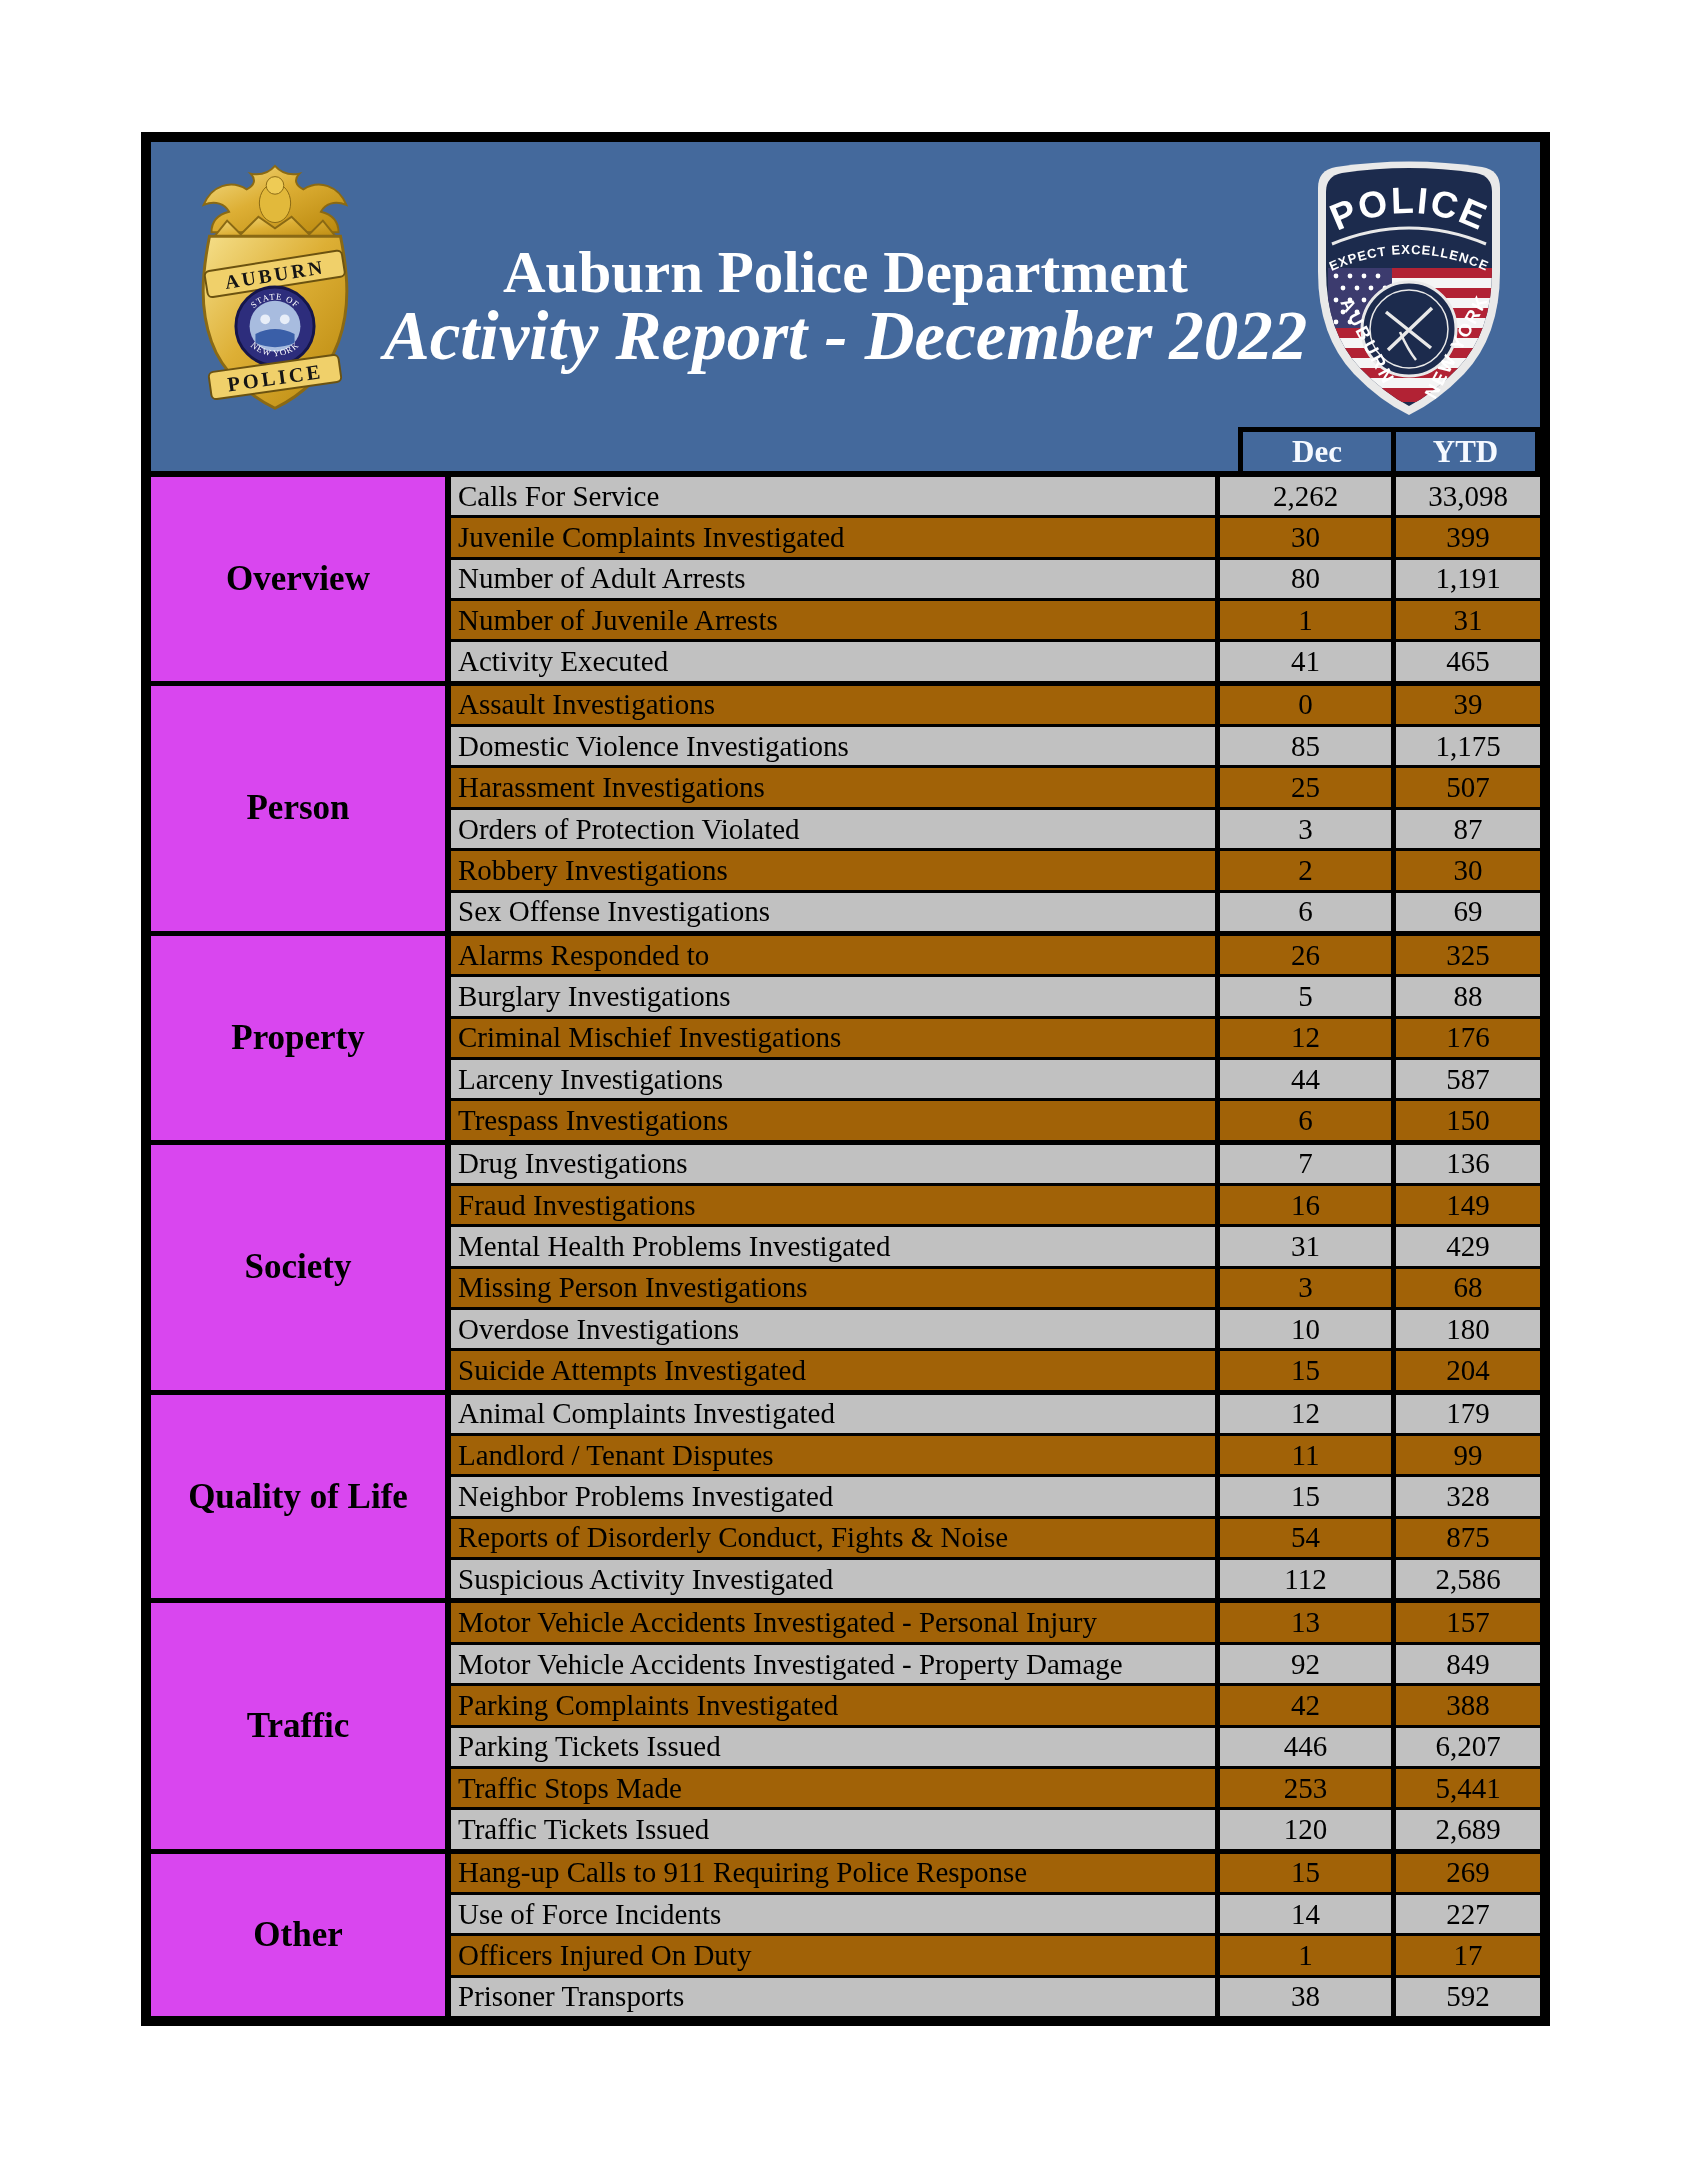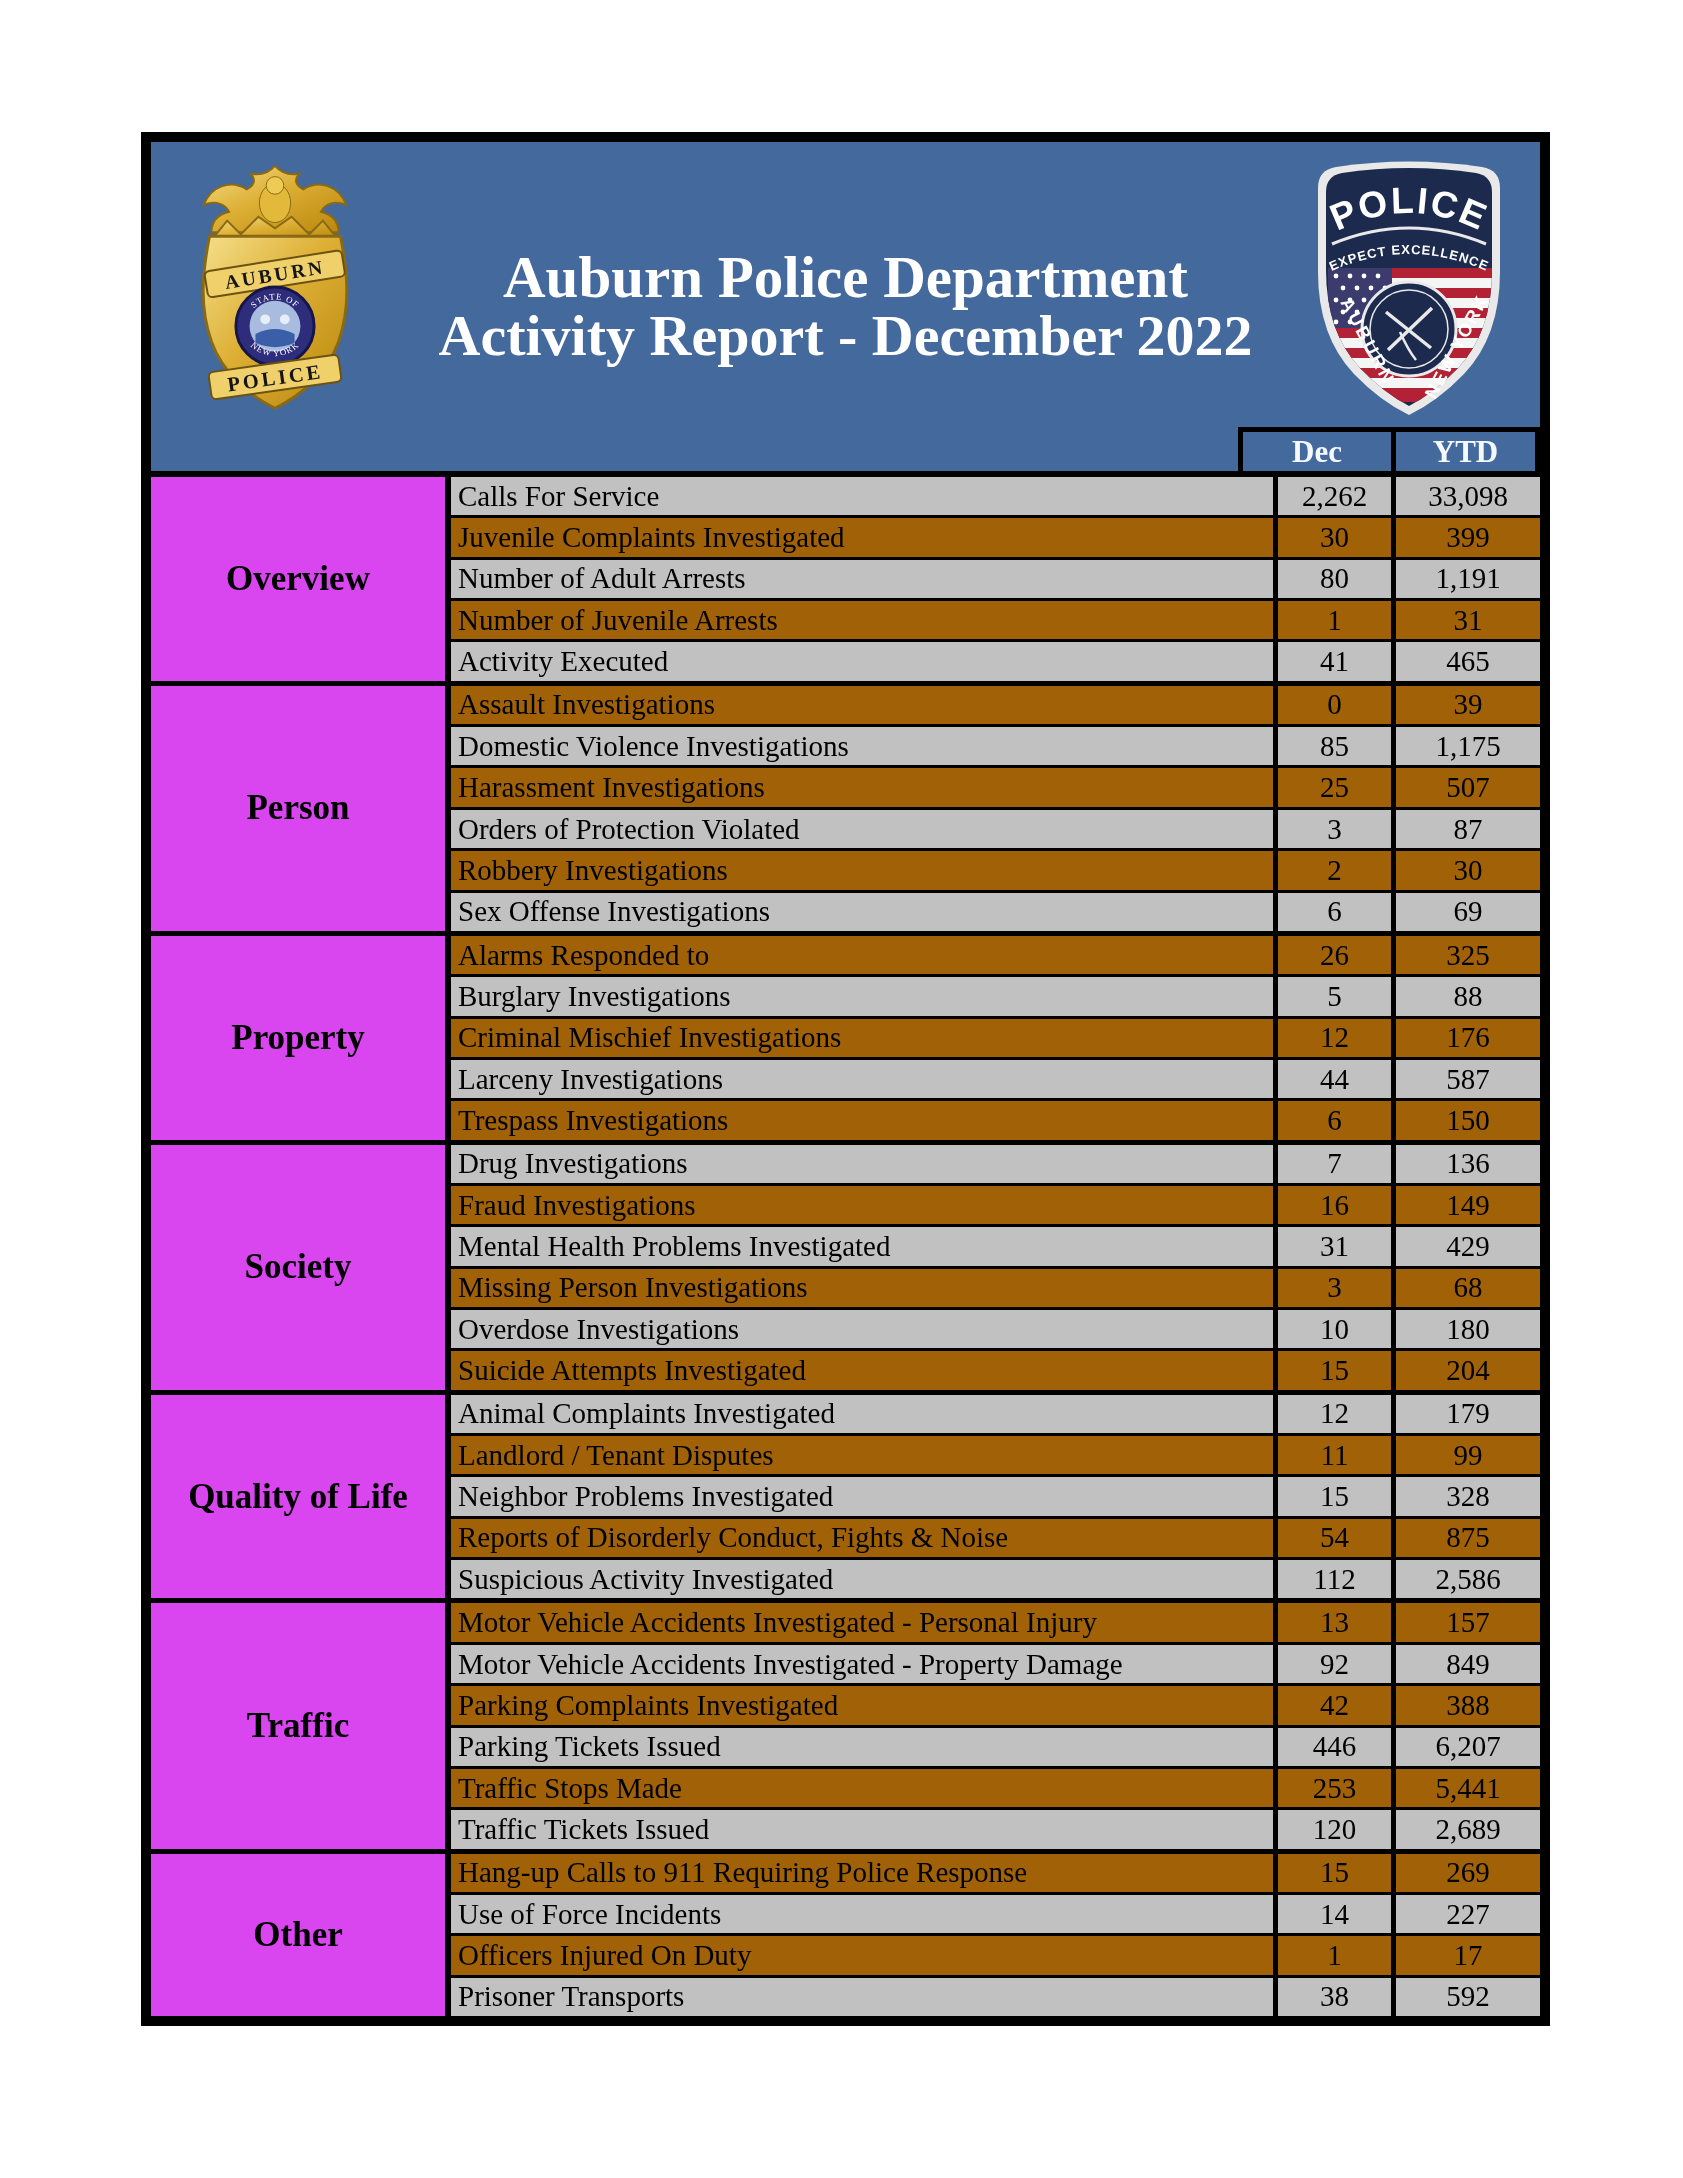--- a/index.html
+++ b/index.html
@@ -13,21 +13,21 @@
     border:10px solid #000;box-sizing:border-box;background:#44699C;
   }
   
   .header{position:relative;height:329px;background:#44699C;}
   .titles{
     position:absolute;inset:0;display:flex;flex-direction:column;
     align-items:center;justify-content:center;
     color:#fff;font-weight:bold;text-align:center;pointer-events:none;
   }
   .title1{font-size:59px;line-height:1;}
-  .title2{font-size:58px;line-height:1;}
+  .title2{font-size:69px;line-height:1;font-style:italic;}
   .badge{position:absolute;left:30px;top:18px;width:188px;height:259px;}
   .patch{position:absolute;right:26px;top:12px;width:210px;height:265px;}
   .colheads{position:absolute;right:0;bottom:0;display:flex;}
   .colhead{
     box-sizing:border-box;height:44px;border:5px solid #000;border-bottom:none;
     display:flex;align-items:center;justify-content:center;
     color:#F5F9FF;font-weight:bold;font-size:31px;background:#44699C;
   }
   .colhead-dec{width:153px;border-right:none;}
   .colhead-ytd{width:149px;}
@@ -42,21 +42,21 @@
     width:294px;flex:none;border-right:6px solid #000;background:#d946ef;
     display:flex;align-items:center;justify-content:center;
     font-size:35px;font-weight:bold;color:#000;text-align:center;
   }
   .rows{flex:1;display:flex;flex-direction:column;min-width:0;border-radius:29px;}
   .row{flex:1;display:flex;border-top:3px solid #000;min-height:0;}
   .row:first-child{border-top:none;}
   .cell{display:flex;align-items:center;font-size:29px;color:#000;
     white-space:nowrap;overflow:hidden;box-sizing:border-box;}
   .cell-label{flex:1;padding-left:7px;border-right:5px solid #000;}
-  .cell-dec{width:118px;flex:none;border-right:5px solid #000;justify-content:center;}
+  .cell-dec{width:176px;flex:none;border-right:5px solid #000;justify-content:center;}
   .cell-ytd{width:144px;flex:none;justify-content:center;}
   .row.shaded{background:#C1C1C1;}
   .row.plain{background:#a16207;}
 </style>
 </head>
 <body>
 
 <div class="report-box">
 
   <div class="header">

